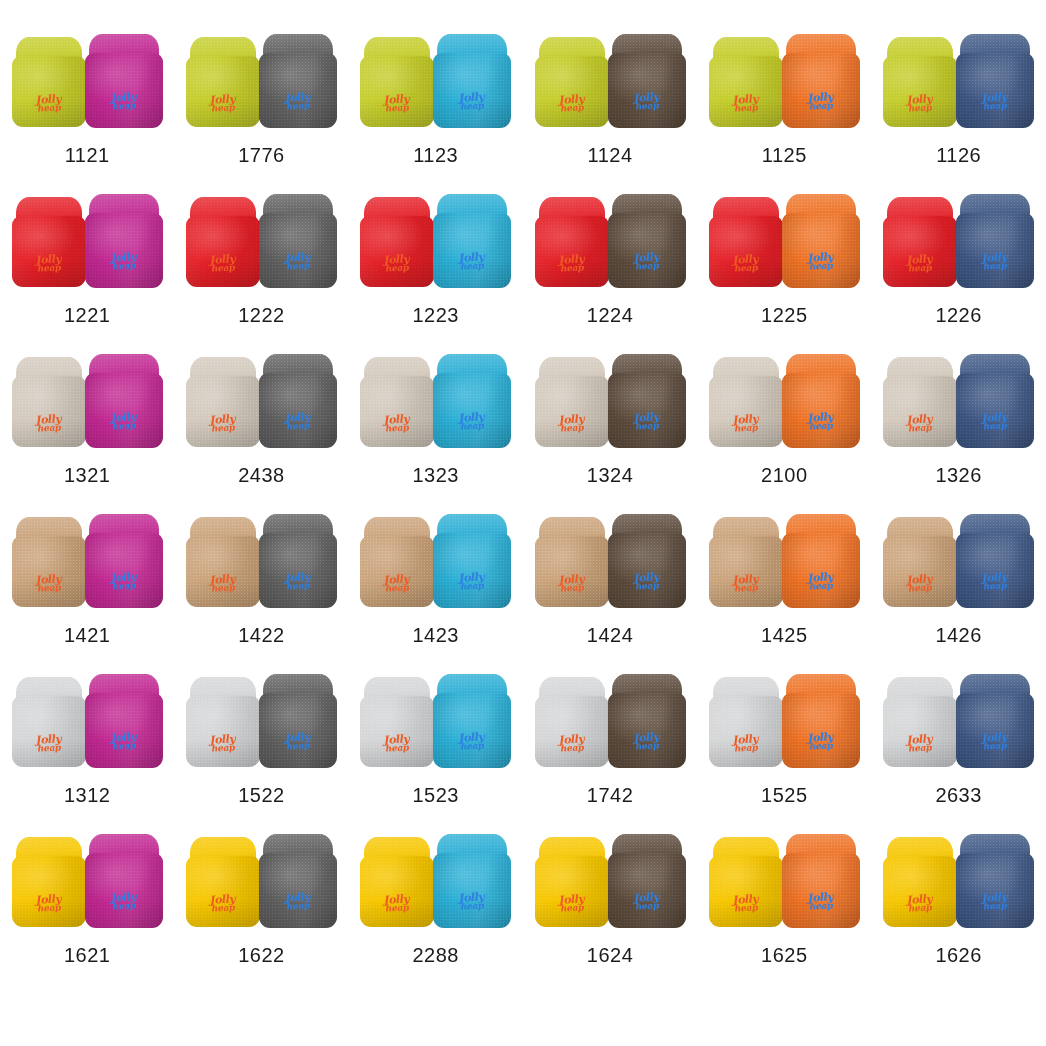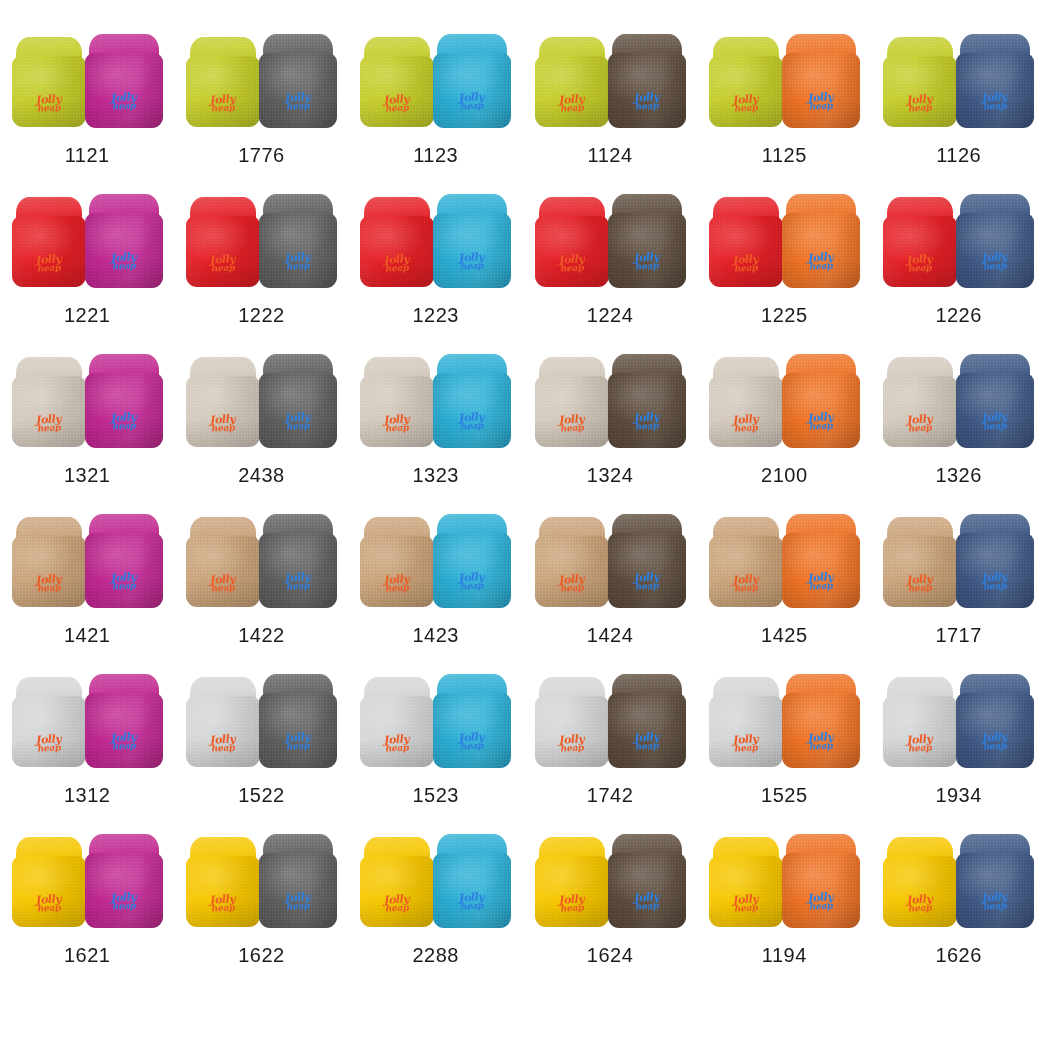--- a/index.html
+++ b/index.html
@@ -717,21 +717,21 @@
           <div class="top" style="background: linear-gradient(175deg, rgb(104, 123, 157) 0%, rgb(81, 103, 142) 55%, rgb(60, 83, 124) 100%);"></div>
           <div class="front" style="background: linear-gradient(100deg, rgb(56, 77, 116) 0%, rgb(62, 86, 129) 30%, rgb(76, 98, 138) 62%, rgb(52, 72, 108) 100%);"></div>
           <div class="sheen" style="background: radial-gradient(70% 55% at 38% 28%, rgba(255, 255, 255, 0.2), rgba(255, 255, 255, 0) 70%), linear-gradient(rgba(255, 255, 255, 0) 62%, rgba(0, 0, 0, 0.13) 100%);"></div>
           <div class="grain"></div>
           <div class="logo" style="color: rgb(46, 127, 224);">
             <span class="l1">Jolly</span>
             <span class="l2">heap</span>
           </div>
         </div>
       </div>
-      <div class="sku-label">1717</div>
+      <div class="sku-label">1426</div>
     </div>
     <div class="swatch-cell">
       <div class="cube-pair">
         <div class="cube left">
           <div class="top" style="background: linear-gradient(175deg, rgb(221, 222, 223) 0%, rgb(215, 217, 218) 55%, rgb(203, 204, 205) 100%);"></div>
           <div class="front" style="background: linear-gradient(100deg, rgb(215, 216, 217) 0%, rgb(211, 213, 214) 38%, rgb(184, 185, 186) 100%);"></div>
           <div class="sheen" style="background: radial-gradient(70% 55% at 38% 28%, rgba(255, 255, 255, 0.2), rgba(255, 255, 255, 0) 70%), linear-gradient(rgba(255, 255, 255, 0) 62%, rgba(0, 0, 0, 0.13) 100%);"></div>
           <div class="grain"></div>
           <div class="logo" style="color: rgb(238, 90, 36);">
             <span class="l1">Jolly</span>
@@ -867,21 +867,21 @@
           <div class="top" style="background: linear-gradient(175deg, rgb(104, 123, 157) 0%, rgb(81, 103, 142) 55%, rgb(60, 83, 124) 100%);"></div>
           <div class="front" style="background: linear-gradient(100deg, rgb(56, 77, 116) 0%, rgb(62, 86, 129) 30%, rgb(76, 98, 138) 62%, rgb(52, 72, 108) 100%);"></div>
           <div class="sheen" style="background: radial-gradient(70% 55% at 38% 28%, rgba(255, 255, 255, 0.2), rgba(255, 255, 255, 0) 70%), linear-gradient(rgba(255, 255, 255, 0) 62%, rgba(0, 0, 0, 0.13) 100%);"></div>
           <div class="grain"></div>
           <div class="logo" style="color: rgb(46, 127, 224);">
             <span class="l1">Jolly</span>
             <span class="l2">heap</span>
           </div>
         </div>
       </div>
-      <div class="sku-label">1934</div>
+      <div class="sku-label">2633</div>
     </div>
     <div class="swatch-cell">
       <div class="cube-pair">
         <div class="cube left">
           <div class="top" style="background: linear-gradient(175deg, rgb(248, 210, 56) 0%, rgb(247, 203, 26) 55%, rgb(236, 189, 0) 100%);"></div>
           <div class="front" style="background: linear-gradient(100deg, rgb(247, 202, 20) 0%, rgb(246, 197, 0) 38%, rgb(214, 171, 0) 100%);"></div>
           <div class="sheen" style="background: radial-gradient(70% 55% at 38% 28%, rgba(255, 255, 255, 0.2), rgba(255, 255, 255, 0) 70%), linear-gradient(rgba(255, 255, 255, 0) 62%, rgba(0, 0, 0, 0.13) 100%);"></div>
           <div class="grain"></div>
           <div class="logo" style="color: rgb(238, 90, 36);">
             <span class="l1">Jolly</span>
@@ -992,21 +992,21 @@
           <div class="top" style="background: linear-gradient(175deg, rgb(241, 143, 86) 0%, rgb(239, 126, 60) 55%, rgb(228, 108, 36) 100%);"></div>
           <div class="front" style="background: linear-gradient(100deg, rgb(213, 101, 34) 0%, rgb(237, 112, 38) 30%, rgb(238, 122, 53) 62%, rgb(199, 94, 32) 100%);"></div>
           <div class="sheen" style="background: radial-gradient(70% 55% at 38% 28%, rgba(255, 255, 255, 0.2), rgba(255, 255, 255, 0) 70%), linear-gradient(rgba(255, 255, 255, 0) 62%, rgba(0, 0, 0, 0.13) 100%);"></div>
           <div class="grain"></div>
           <div class="logo" style="color: rgb(46, 127, 224);">
             <span class="l1">Jolly</span>
             <span class="l2">heap</span>
           </div>
         </div>
       </div>
-      <div class="sku-label">1194</div>
+      <div class="sku-label">1625</div>
     </div>
     <div class="swatch-cell">
       <div class="cube-pair">
         <div class="cube left">
           <div class="top" style="background: linear-gradient(175deg, rgb(248, 210, 56) 0%, rgb(247, 203, 26) 55%, rgb(236, 189, 0) 100%);"></div>
           <div class="front" style="background: linear-gradient(100deg, rgb(247, 202, 20) 0%, rgb(246, 197, 0) 38%, rgb(214, 171, 0) 100%);"></div>
           <div class="sheen" style="background: radial-gradient(70% 55% at 38% 28%, rgba(255, 255, 255, 0.2), rgba(255, 255, 255, 0) 70%), linear-gradient(rgba(255, 255, 255, 0) 62%, rgba(0, 0, 0, 0.13) 100%);"></div>
           <div class="grain"></div>
           <div class="logo" style="color: rgb(238, 90, 36);">
             <span class="l1">Jolly</span>

